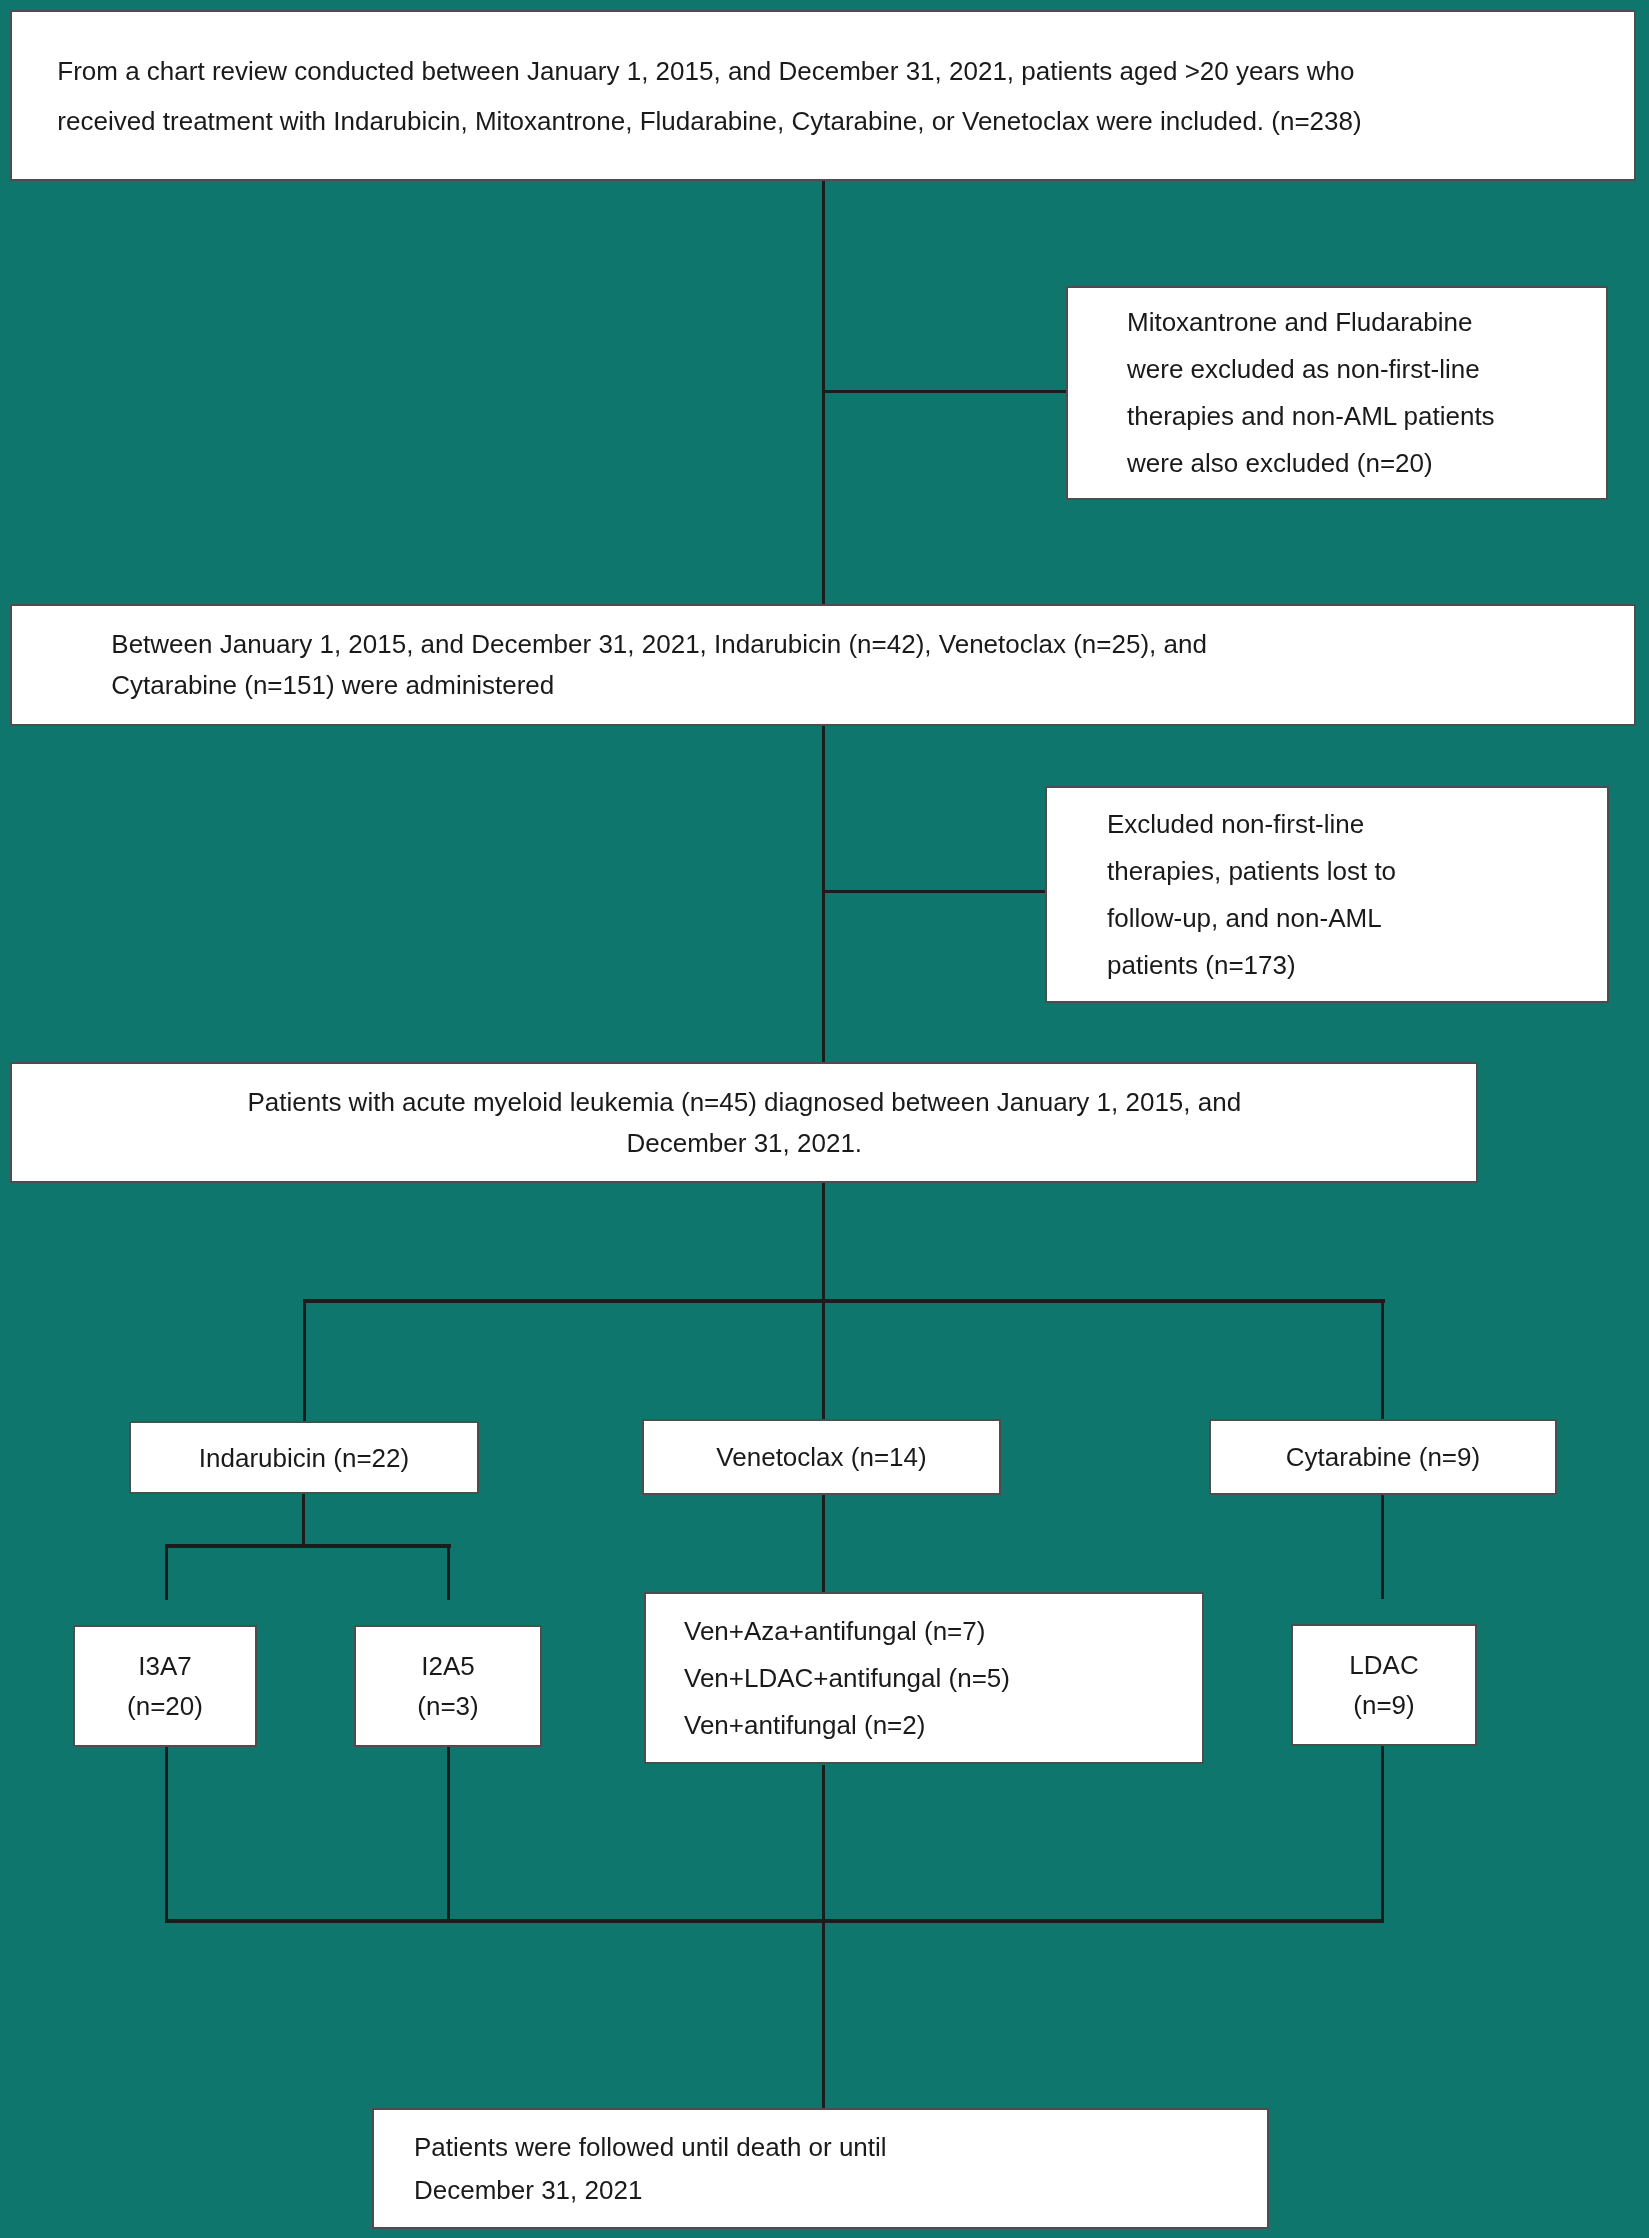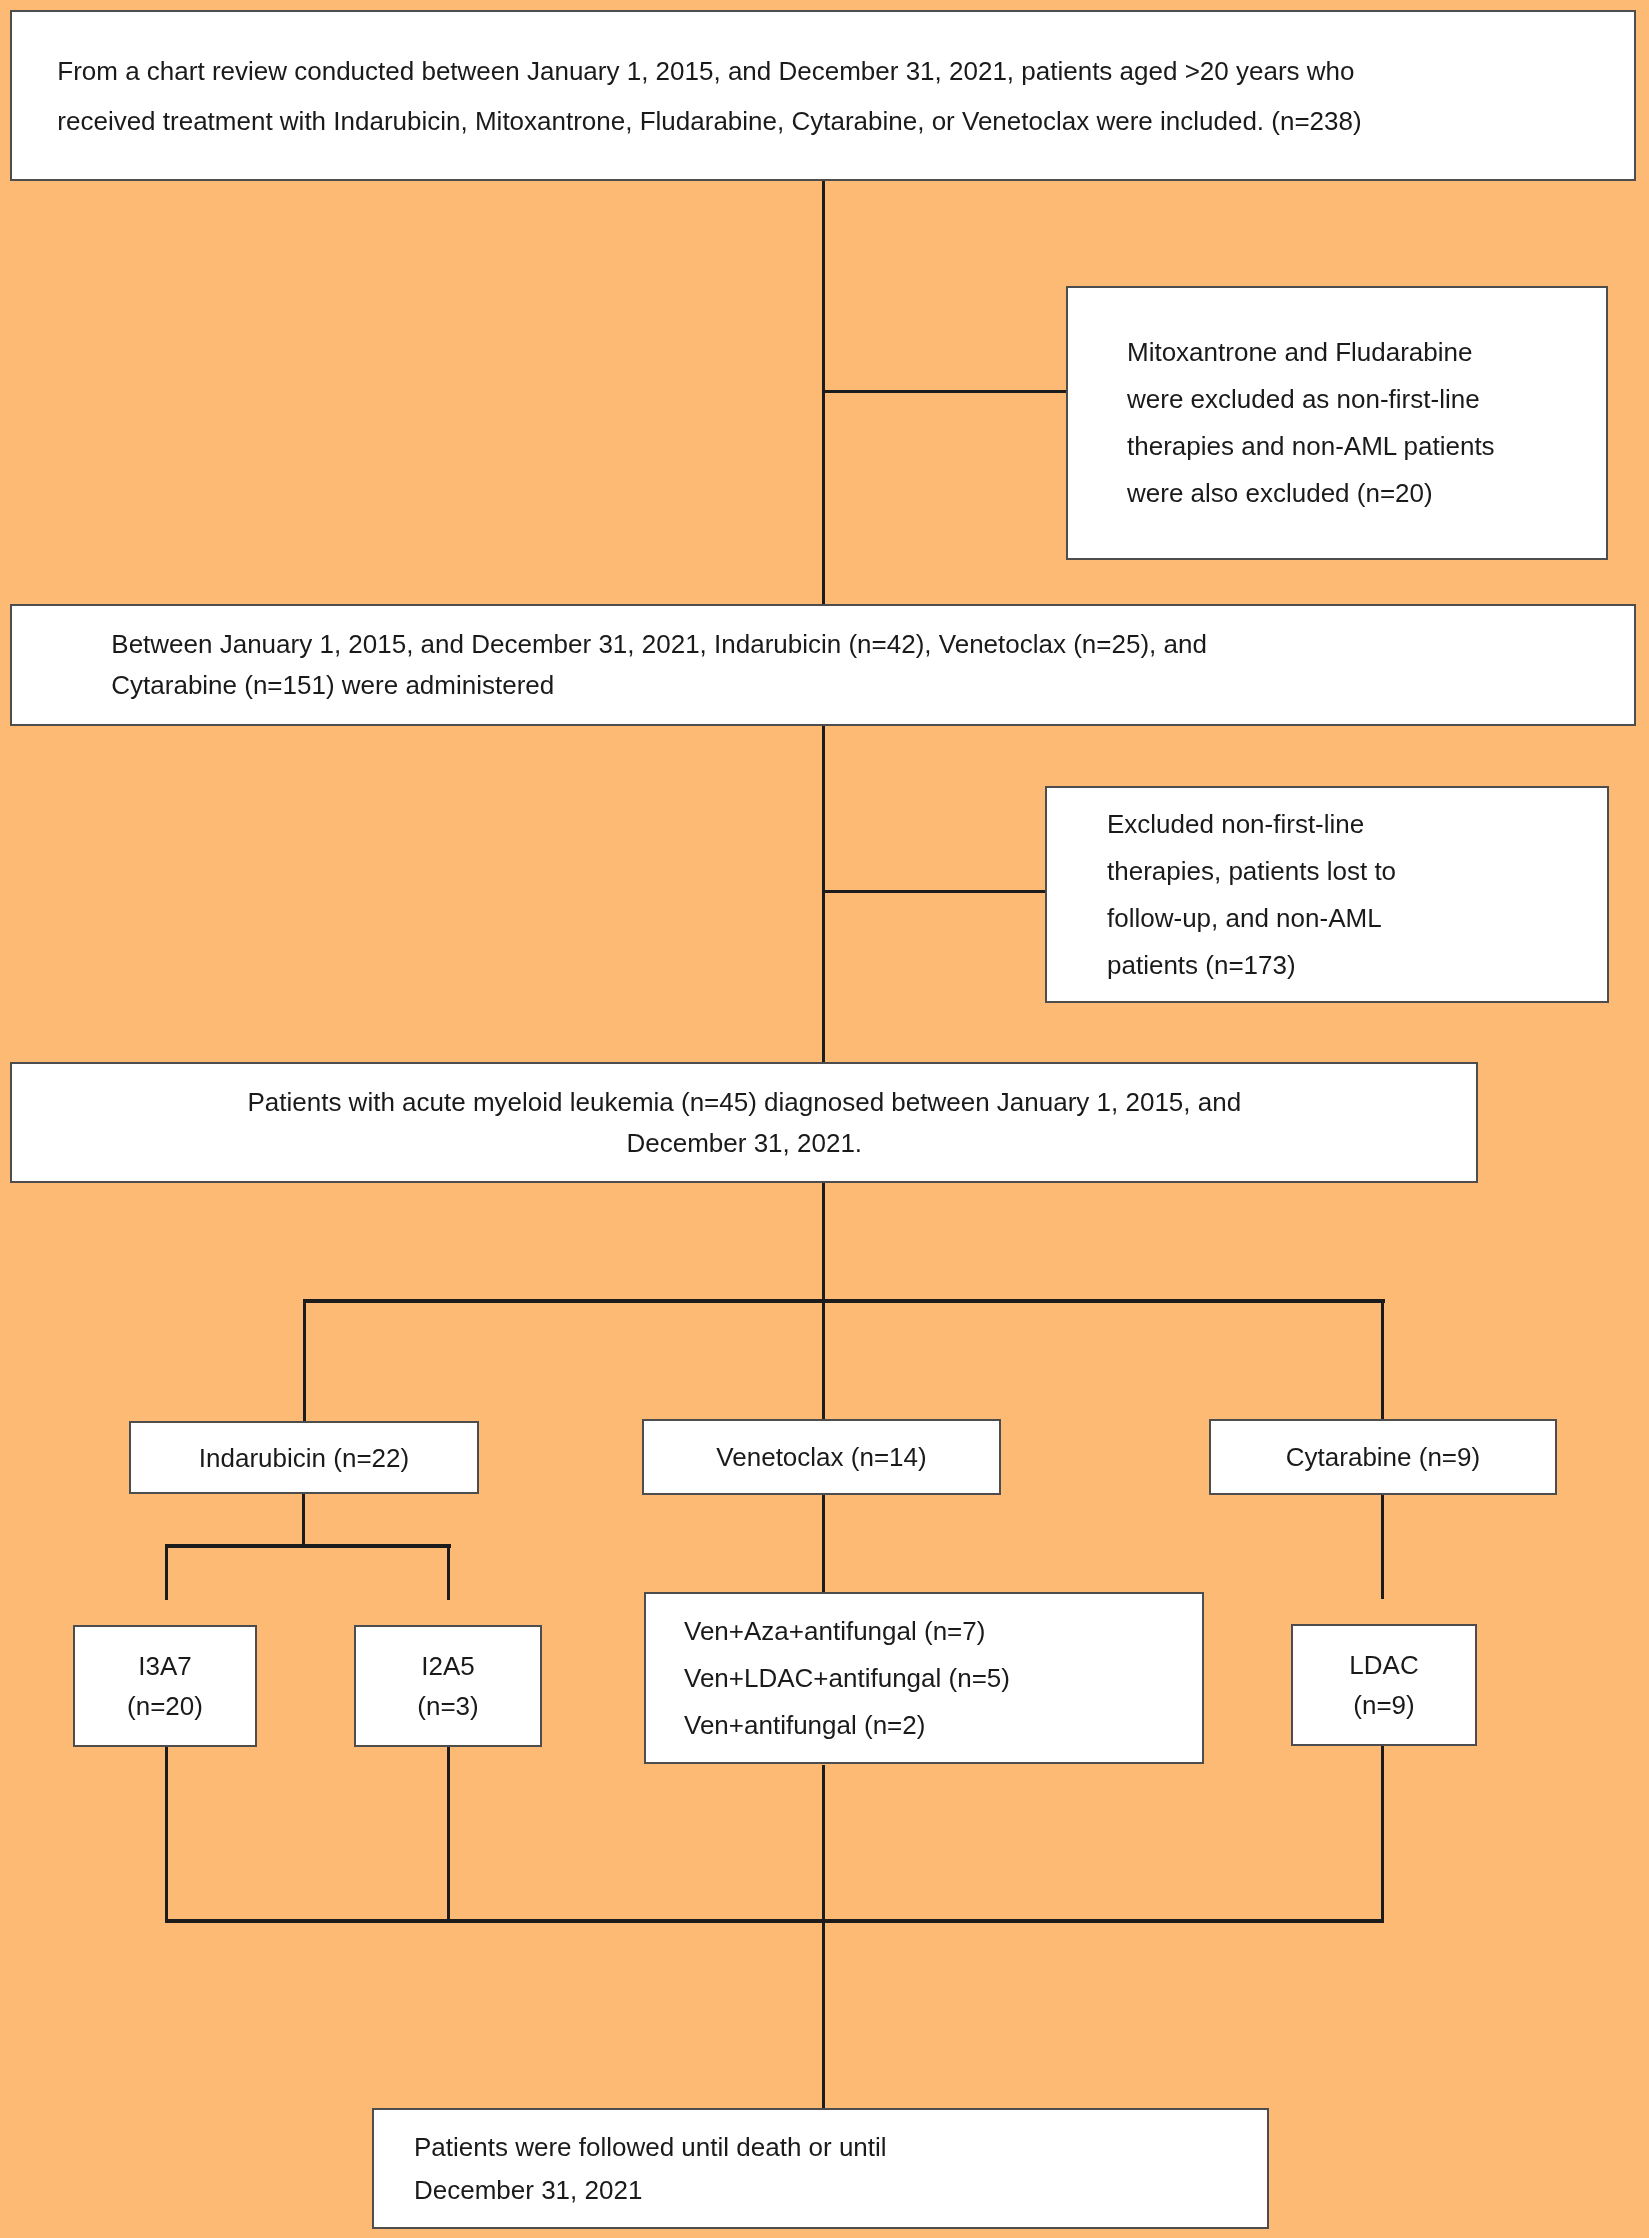--- a/index.html
+++ b/index.html
@@ -4,21 +4,21 @@
 <style>
   html, body {
     margin: 0;
     padding: 0;
     background: #ffffff;
   }
   #figure {
     position: relative;
     width: 1649px;
     height: 2239px;
-    background: #fdba74;
+    background: #0f766e;
     font-family: "Liberation Sans", sans-serif;
     color: #1a1a1a;
     overflow: hidden;
   }
   .box {
     position: absolute;
     background: #ffffff;
     border: 2.6px solid #4d4d4d;
     box-sizing: border-box;
     display: flex;
@@ -69,21 +69,21 @@
   <div class="line" style="left:165px; top:1919px; width:1219px; height:4.3px;"></div>
   <div class="line" style="left:822px; top:1921px; width:2.6px; height:188px;"></div>
 
   <div class="box left-text lh58" style="left:10.3px; top:10.3px; width:1626px; height:171px; padding:0 52px 0 45px;">
     <div class="txt">
         <div>From a chart review conducted between January 1, 2015, and December 31, 2021, patients aged &gt;20 years who</div>
         <div>received treatment with Indarubicin, Mitoxantrone, Fludarabine, Cytarabine, or Venetoclax were included. (n=238)</div>
       </div>
   </div>
 
-  <div class="box left-text lh55" style="left:1066px; top:286px; width:542px; height:274px; padding:0 17px 0 59px;">
+  <div class="box left-text lh55" style="left:1066px; top:286px; width:542px; height:214px; padding:0 17px 0 59px;">
     <div class="txt">
         <div>Mitoxantrone and Fludarabine</div>
         <div>were excluded as non-first-line</div>
         <div>therapies and non-AML patients</div>
         <div>were also excluded (n=20)</div>
       </div>
   </div>
 
   <div class="box left-text lh47" style="left:10.3px; top:604px; width:1626px; height:122px; padding:0 52px 0 99px;">
     <div class="txt">

